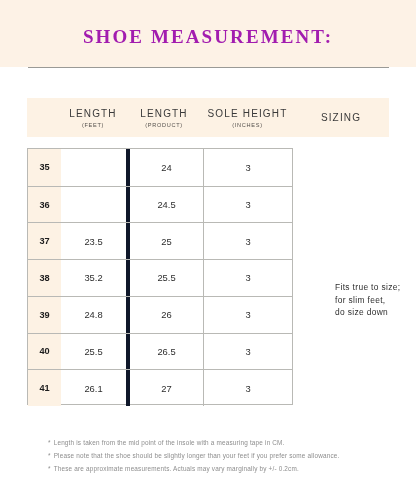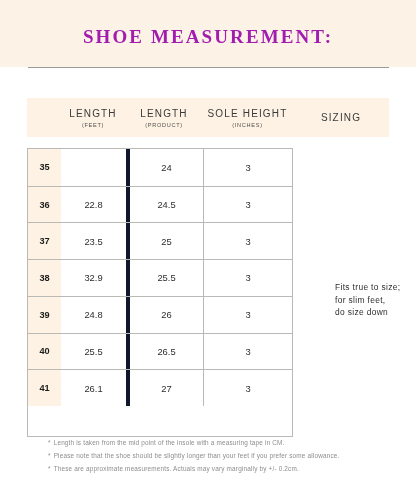--- a/index.html
+++ b/index.html
@@ -82,21 +82,21 @@
   .hc-product { left: 126px; width: 76px; }
   .hc-sole    { left: 202px; width: 91px; }
   .hc-sizing  { left: 293px; width: 96px; }
 
   
   .table {
     position: absolute;
     left: 27px;
     top: 148px;
     width: 266px;
-    height: 289px;
+    height: 257px;
     border: 1px solid #b9b9b5;
     box-sizing: border-box;
   }
   .row {
     position: absolute;
     left: 0;
     width: 100%;
     height: 36.71px;
     box-sizing: border-box;
   }
@@ -184,35 +184,34 @@
 <div class="table">
 
   <div class="row" style="top:0px">
     <div class="cell c-size">35</div>
     <div class="cell c-product">24</div>
     <div class="cell c-sole">3</div>
   </div>
 
   <div class="row" style="top:36.71px">
     <div class="cell c-size">36</div>
-    <div class="cell c-feet">22.8</div>
     <div class="cell c-product">24.5</div>
     <div class="cell c-sole">3</div>
   </div>
 
   <div class="row" style="top:73.43px">
     <div class="cell c-size">37</div>
     <div class="cell c-feet">23.5</div>
     <div class="cell c-product">25</div>
     <div class="cell c-sole">3</div>
   </div>
 
   <div class="row" style="top:110.14px">
     <div class="cell c-size">38</div>
-    <div class="cell c-feet">32.9</div>
+    <div class="cell c-feet">35.2</div>
     <div class="cell c-product">25.5</div>
     <div class="cell c-sole">3</div>
   </div>
 
   <div class="row" style="top:146.86px">
     <div class="cell c-size">39</div>
     <div class="cell c-feet">24.8</div>
     <div class="cell c-product">26</div>
     <div class="cell c-sole">3</div>
   </div>

